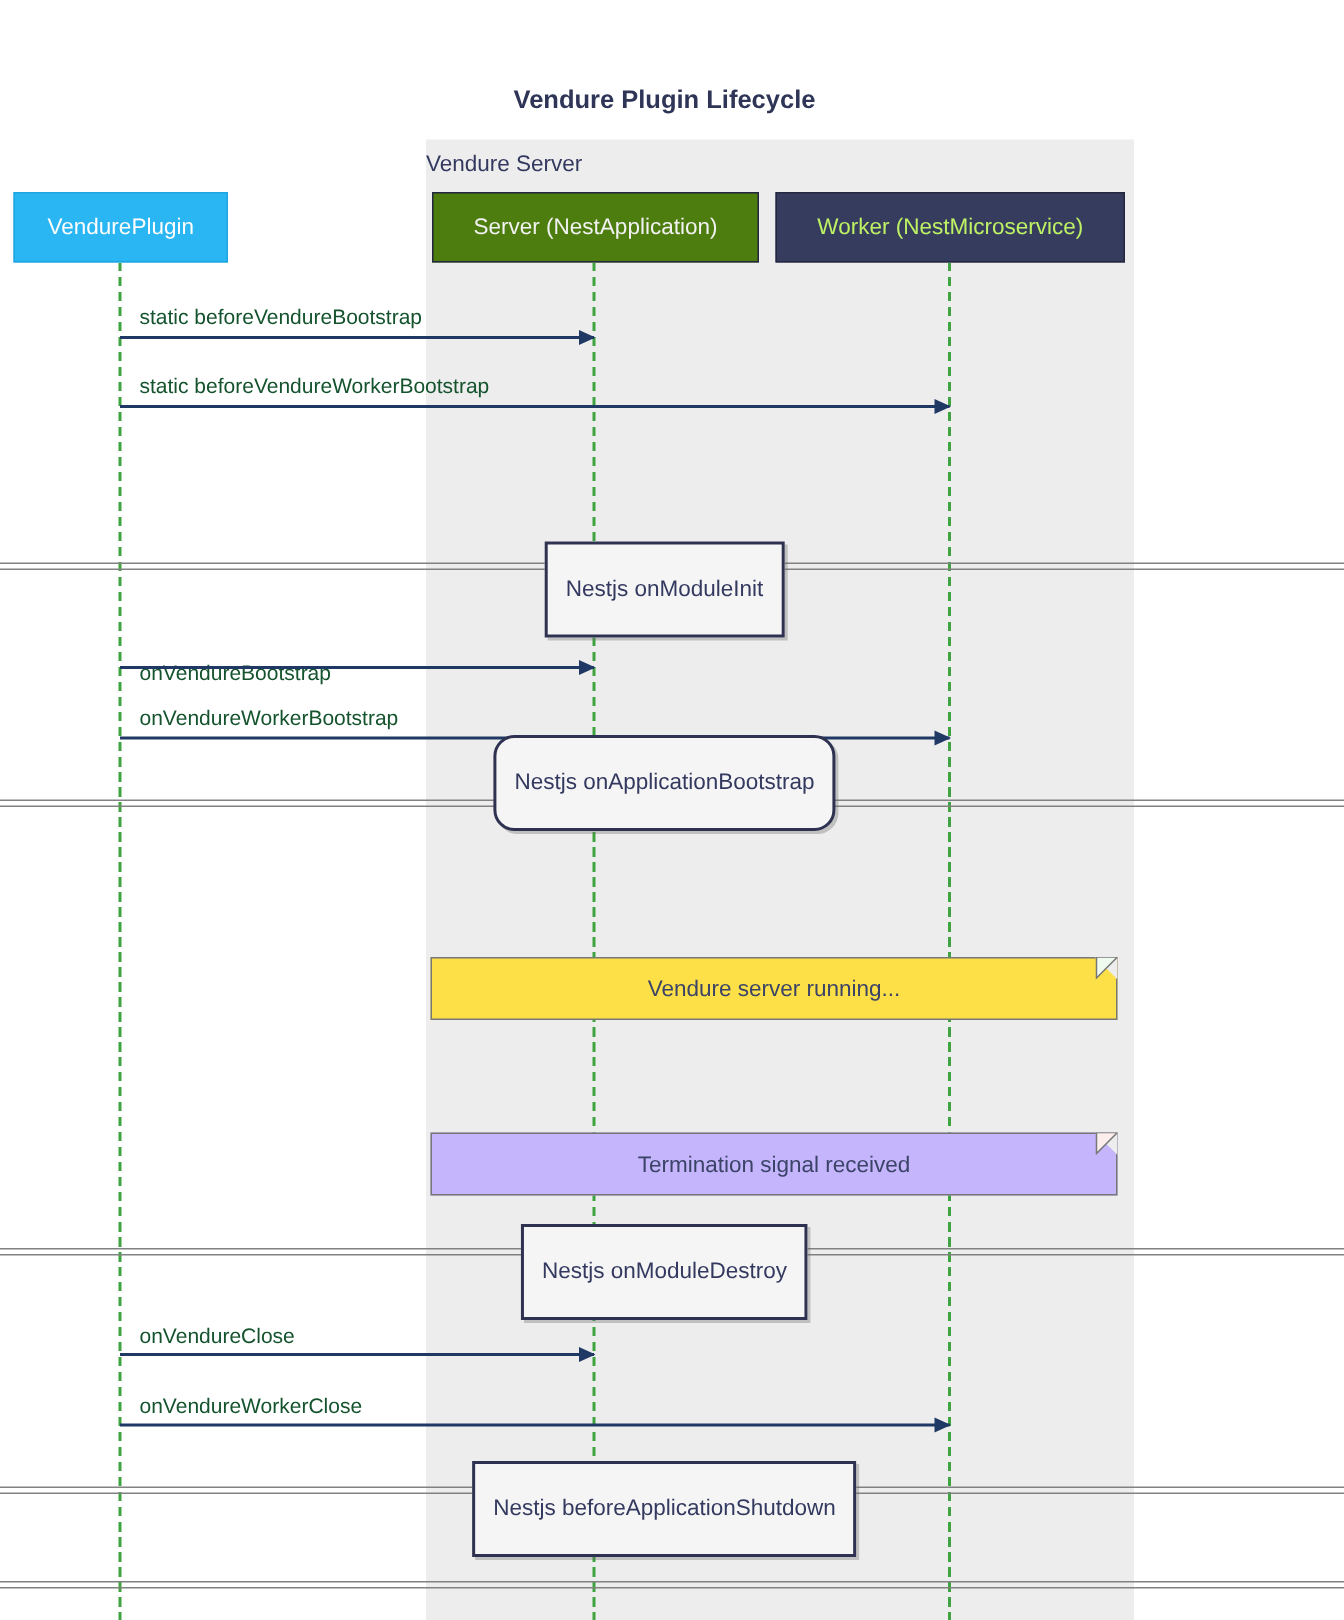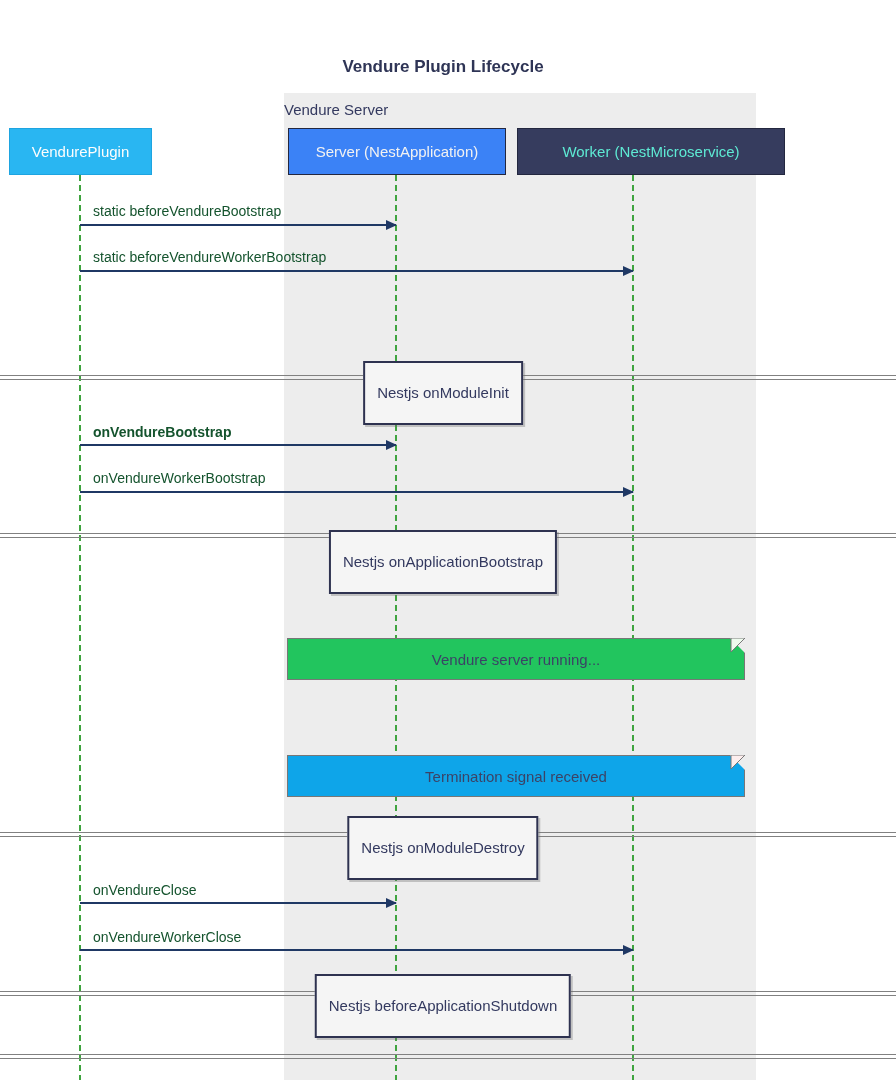--- a/index.html
+++ b/index.html
@@ -17,51 +17,51 @@
 
   
   .lifeline{position:absolute;top:139px;height:929px;width:2px;
             background:repeating-linear-gradient(to bottom,#3fa43f 0 6px,transparent 6px 10px);}
   .ll-plugin{left:79px;} .ll-server{left:395px;} .ll-worker{left:632px;}
 
   
   .actor{position:absolute;top:92px;height:47px;display:flex;align-items:center;justify-content:center;
          font-size:15px;box-sizing:border-box;}
   .actor-plugin{left:9px;width:143px;background:#29b6f2;color:#fdfdfd;border:1px solid #1ea4e0;}
-  .actor-server{left:288px;width:218px;background:#3b82f6;color:#f2f2f2;border:1px solid #23273f;}
-  .actor-worker{left:517px;width:268px;background:#363c5e;color:#5eead4;border:1px solid #23273f;}
+  .actor-server{left:288px;width:218px;background:#4d7c0f;color:#f2f2f2;border:1px solid #23273f;}
+  .actor-worker{left:517px;width:233px;background:#363c5e;color:#bef264;border:1px solid #23273f;}
 
   
   .msg-label{position:absolute;left:93px;font-size:14px;color:#14532d;white-space:nowrap;}
   .msg-line{position:absolute;left:80px;height:2px;background:#1f3864;}
   .msg-line .arrowhead{position:absolute;right:-1px;top:-4px;width:0;height:0;
         border-top:5px solid transparent;border-bottom:5px solid transparent;border-left:11px solid #1f3864;}
   .to-server{width:316px;} .to-worker{width:553px;}
   .m1l{top:167px;} .m1a{top:188px;}
   .m2l{top:213px;} .m2a{top:234px;}
-  .m3l{top:388px;font-weight:bold;} .m3a{top:408px;}
+  .m3l{top:404px;} .m3a{top:408px;}
   .m4l{top:434px;} .m4a{top:455px;}
   .m5l{top:846px;} .m5a{top:866px;}
   .m6l{top:893px;} .m6a{top:913px;}
 
   
   .divider-line{position:absolute;left:0;width:896px;height:3px;
         border-top:1px solid #818181;border-bottom:1px solid #818181;}
   .dl1{top:339px;} .dl2{top:497px;} .dl3{top:796px;} .dl4{top:955px;} .dl5{top:1018px;}
   .divider-box{position:absolute;left:443px;transform:translateX(-50%);height:36px;line-height:36px;
         padding:12px 12px;background:#f5f5f5;border:2px solid #2e3250;font-size:15px;color:#33395f;
         white-space:nowrap;box-shadow:2px 2px 0 rgba(110,110,110,0.35);}
-  .db1{top:325px;} .db2{top:494px;} .db3{top:780px;} .db4{top:938px;} .db5{top:1003px;}
+  .db1{top:325px;} .db2{top:454px;border-radius:14px;} .db3{top:780px;} .db4{top:938px;} .db5{top:1003px;}
 
   
   .note{position:absolute;left:287px;width:458px;height:42px;box-sizing:border-box;
         border:1px solid #777777;display:flex;align-items:center;justify-content:center;
         font-size:15px;color:#3b4366;}
-  .note-green{top:602px;background:#22c55e;}
-  .note-pink{top:719px;background:#0ea5e9;}
+  .note-green{top:602px;background:#fde047;}
+  .note-pink{top:719px;background:#c4b5fd;}
   .note .fold{position:absolute;top:-1px;right:-1px;width:15px;height:15px;}
 </style>
 </head>
 <body>
 
 <div class="canvas">
 
   <div class="title">Vendure Plugin Lifecycle</div>
 
   <div class="group-box"></div>

